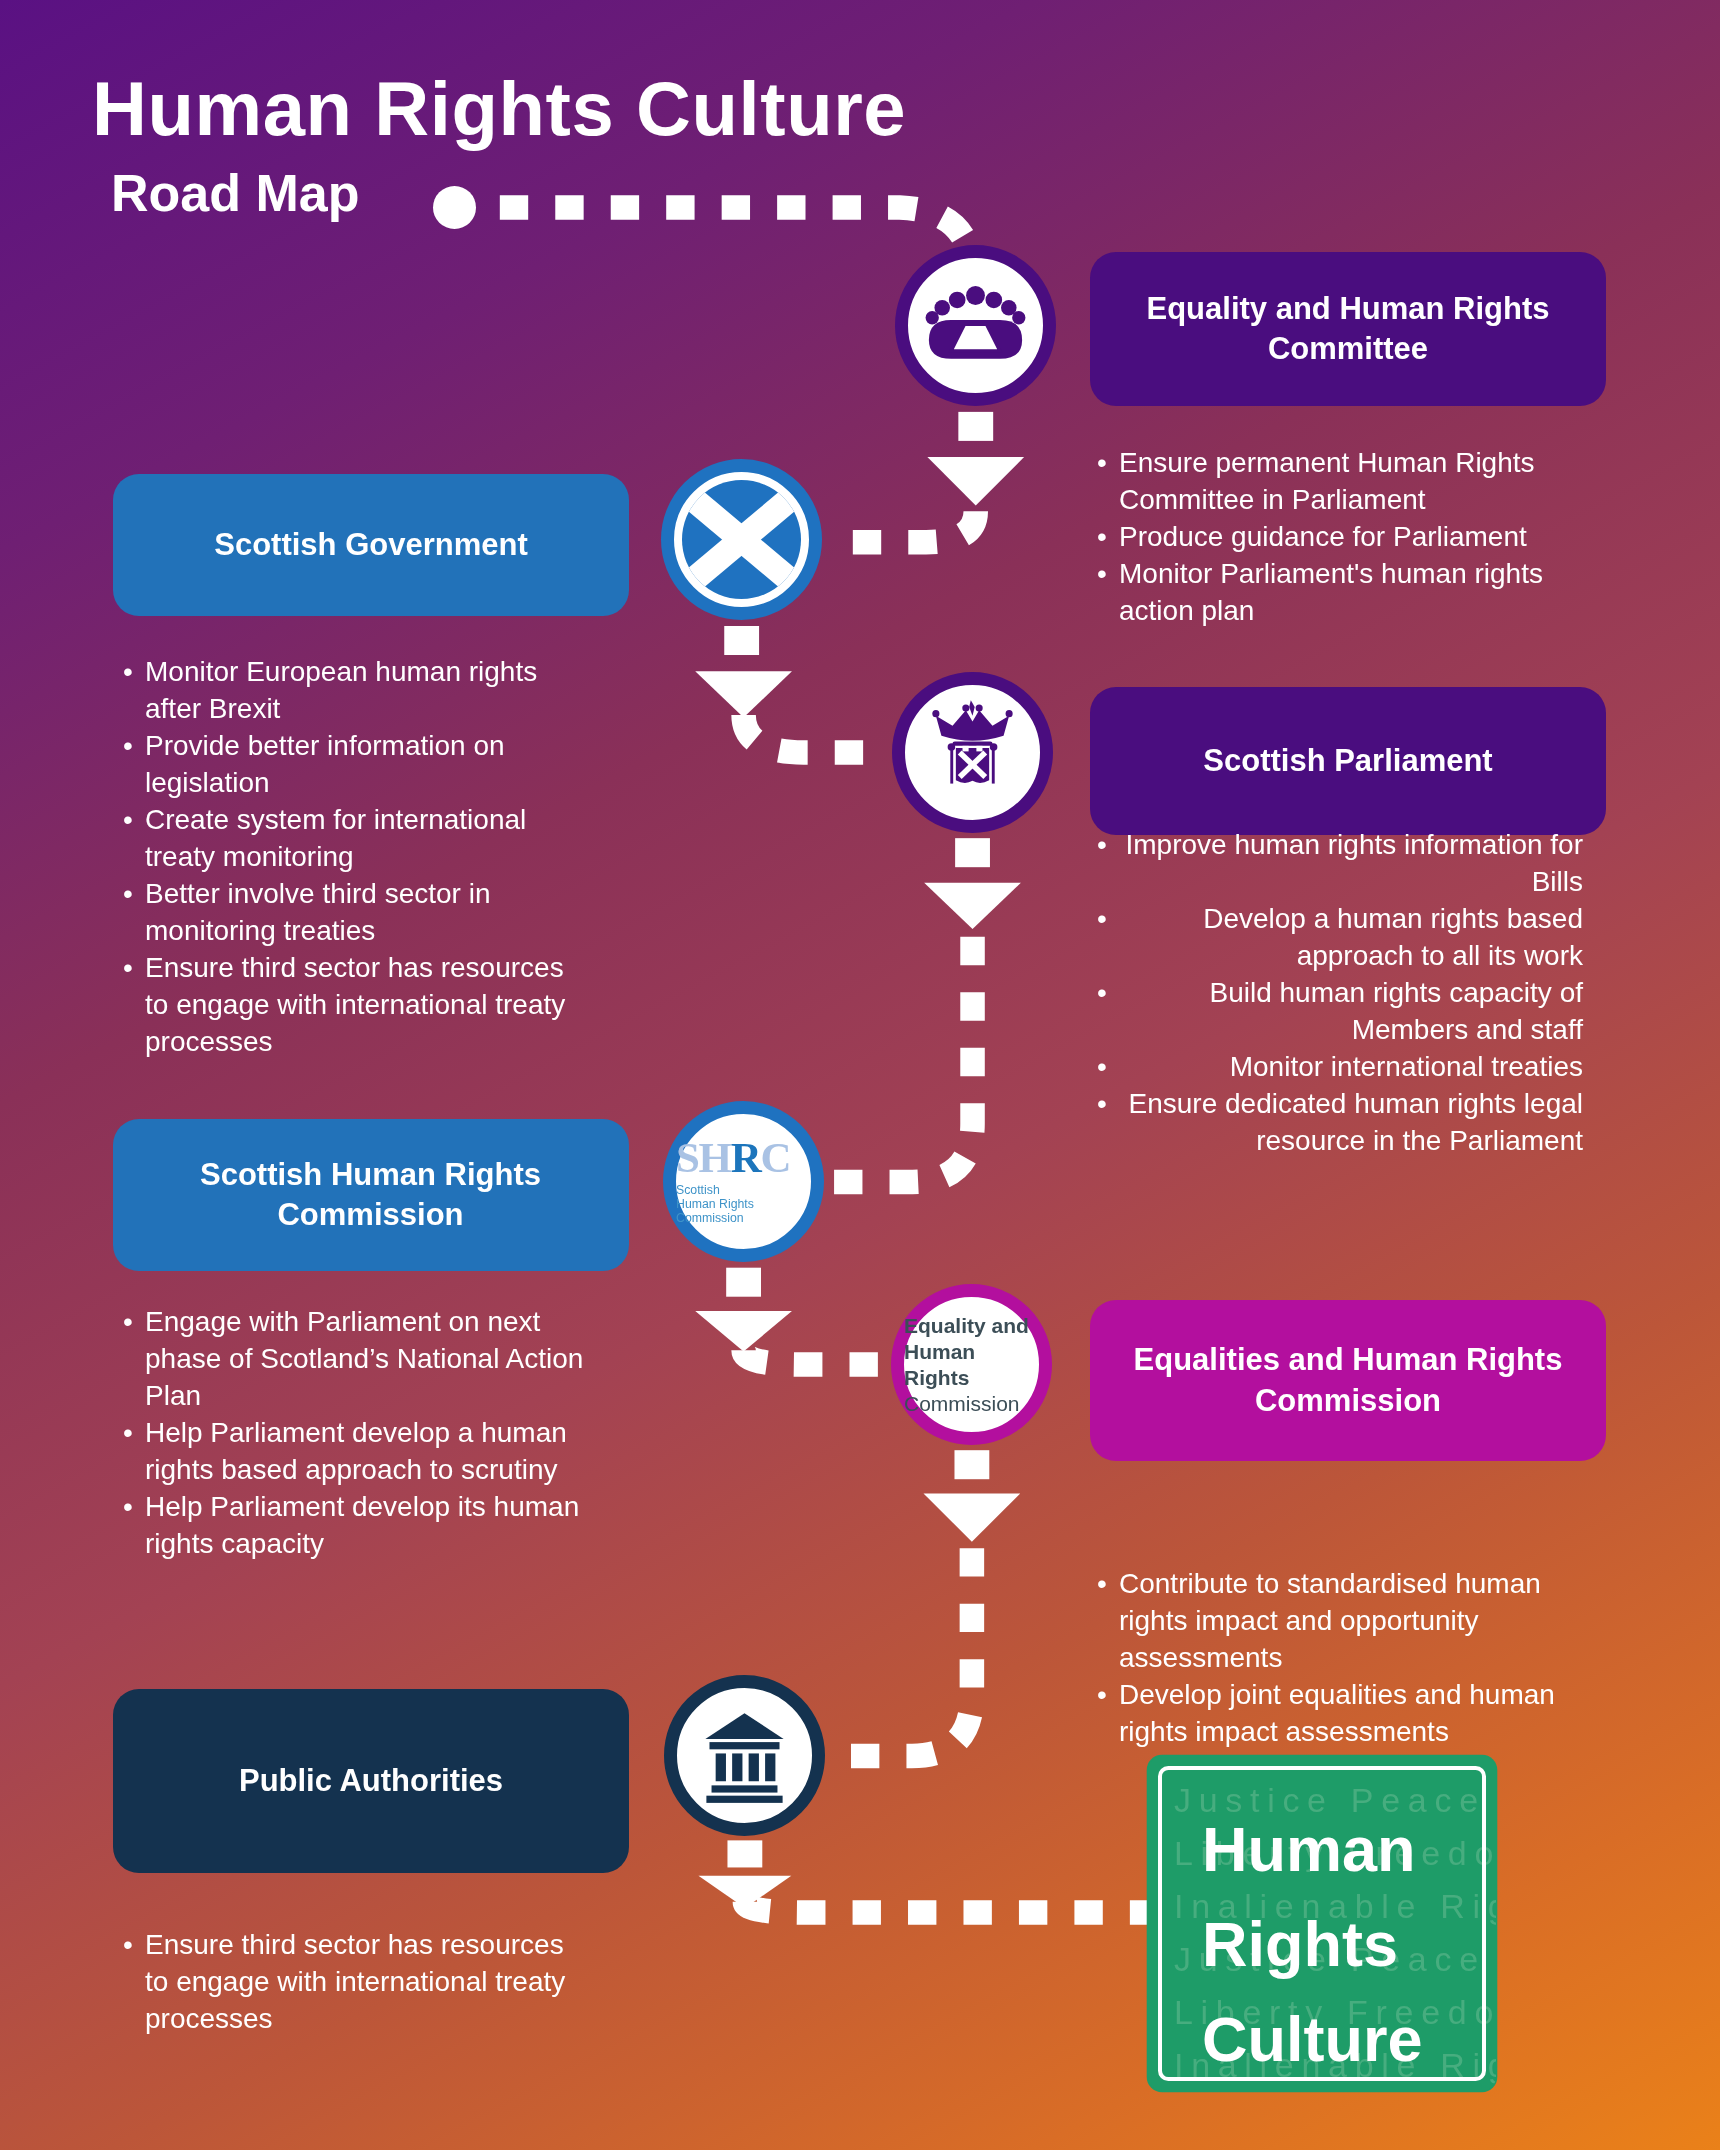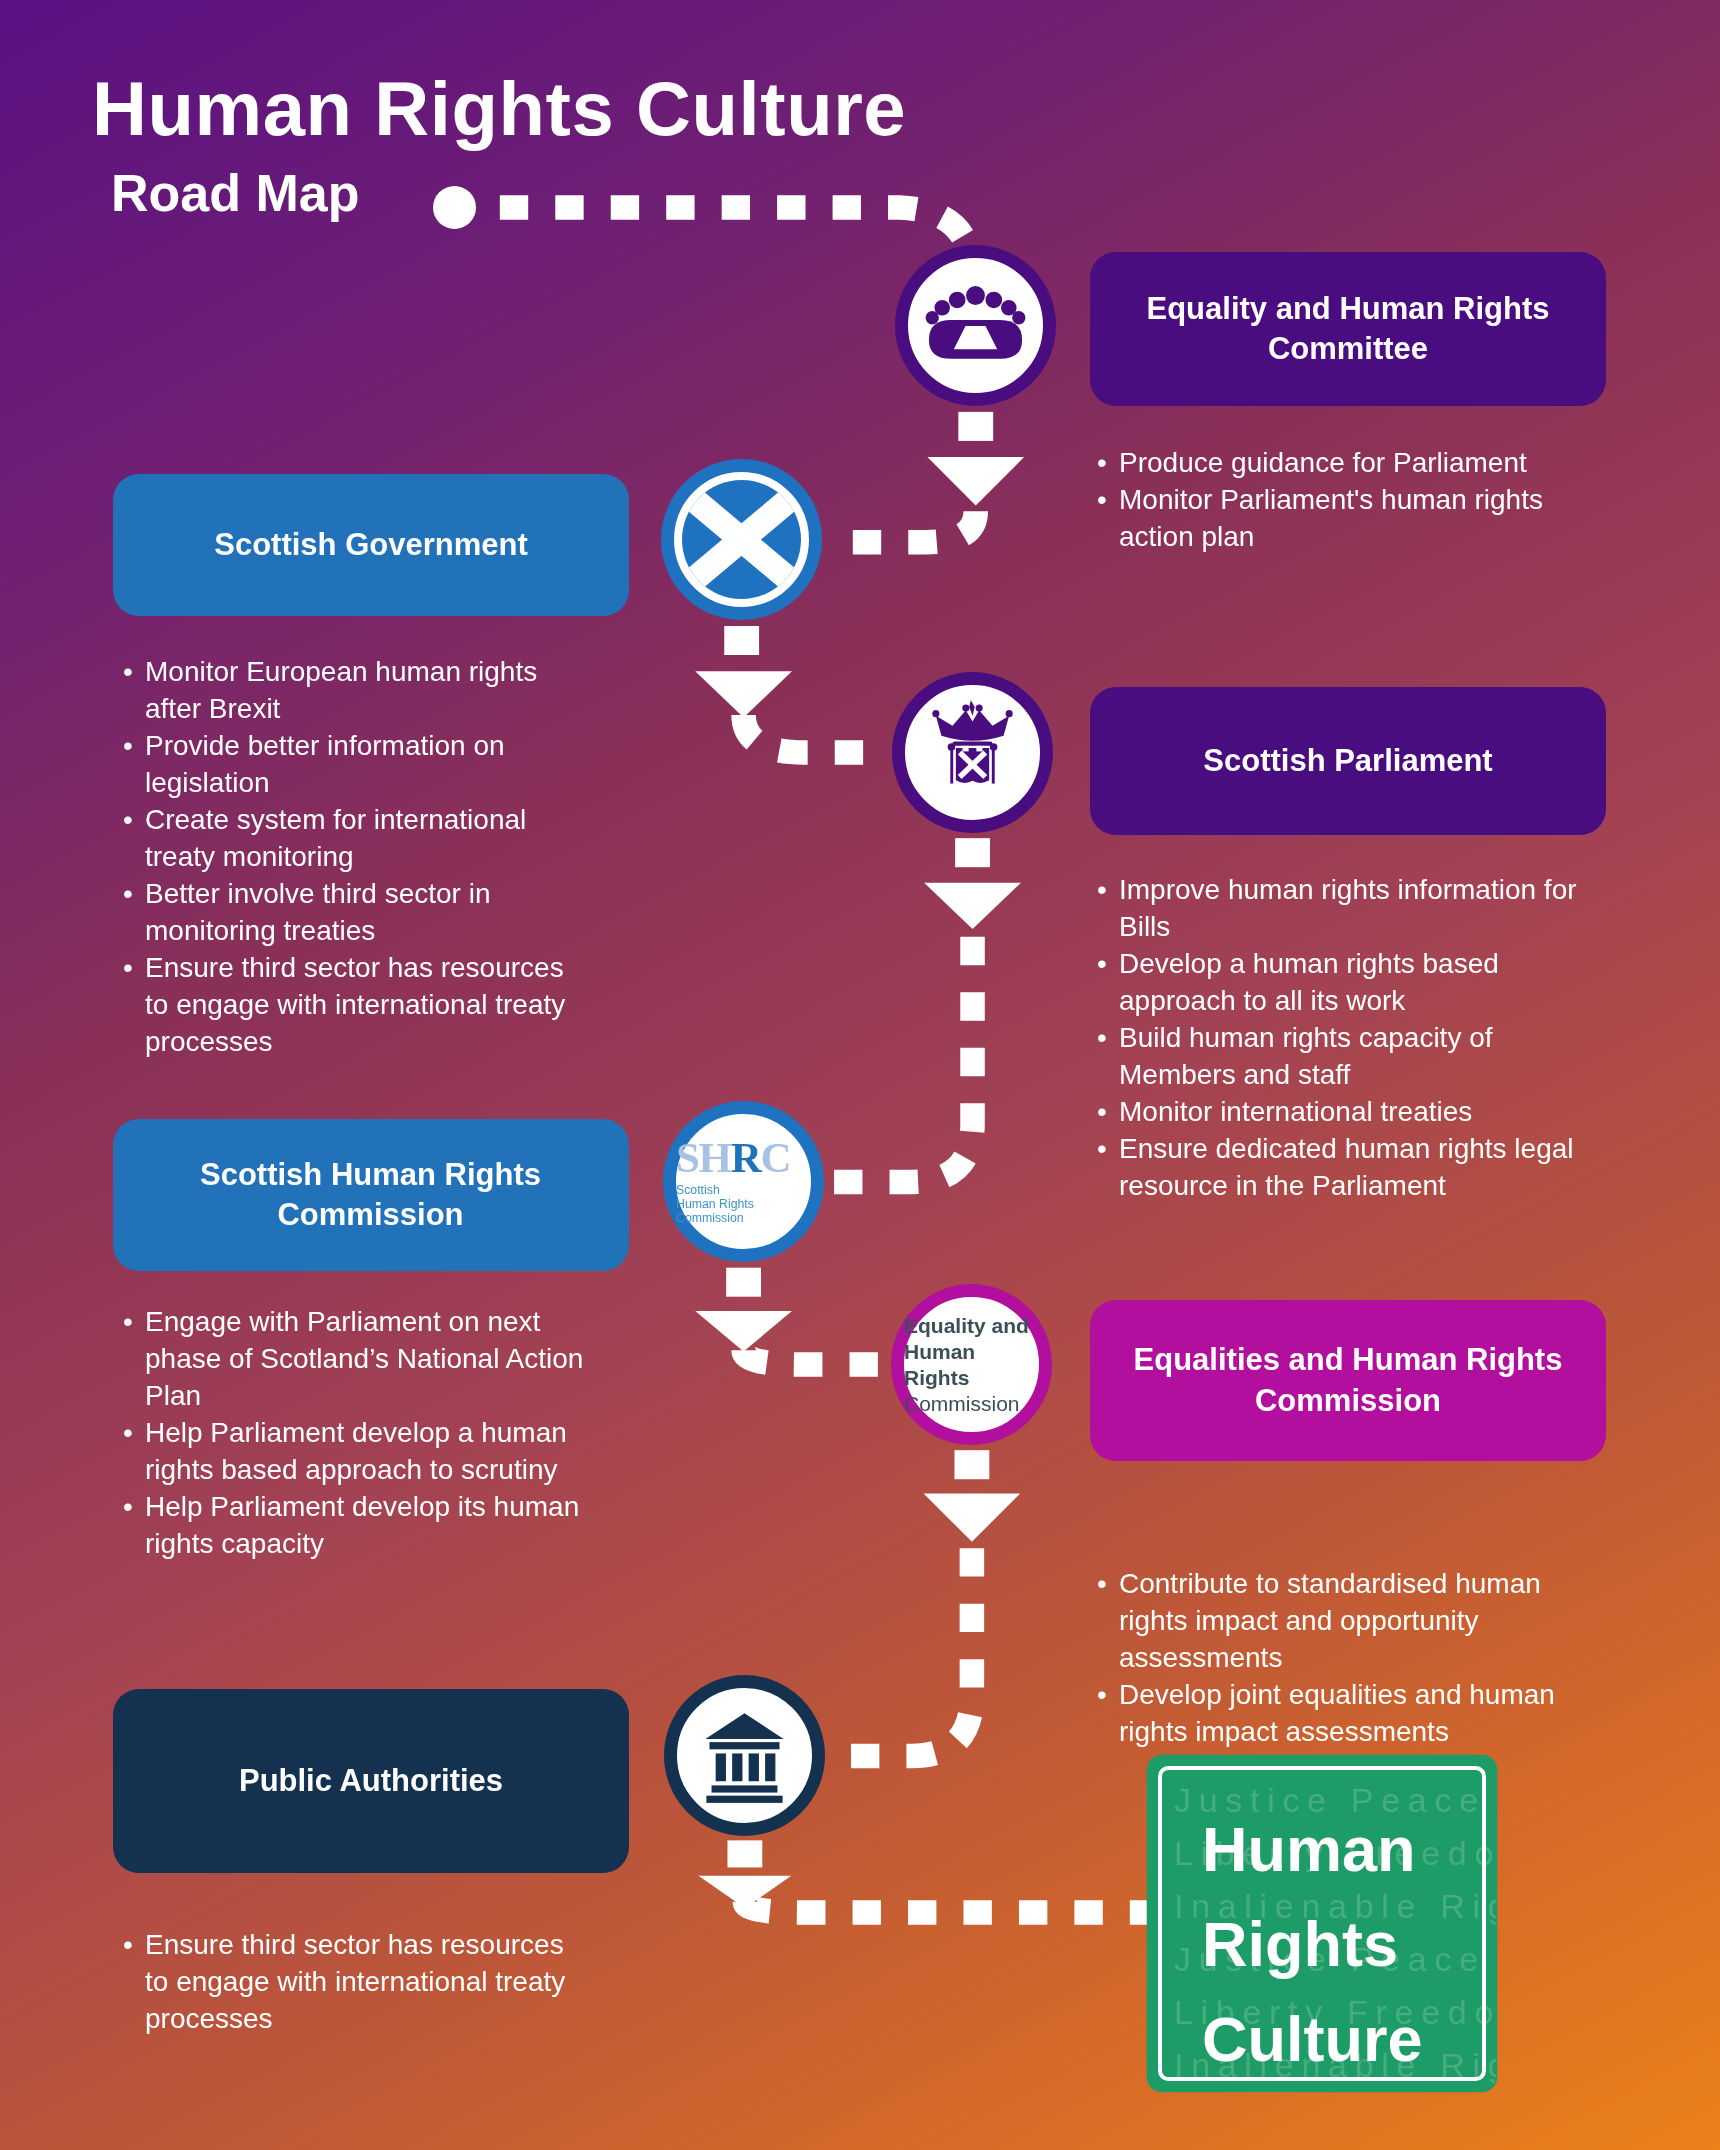--- a/index.html
+++ b/index.html
@@ -25,21 +25,21 @@
   #parliament-box{left:1090px;top:687px;height:148px;}
   #shrc-box{left:113px;top:1119px;height:152px;padding-left:38px;}
   #ehrc-box{left:1090px;top:1300px;height:161px;}
   #pa-box{left:113px;top:1689px;height:184px;}
   
   ul.bullets{list-style:none;margin:0;padding:0;font-size:28px;line-height:37px;}
   ul.bullets li{position:relative;padding-left:26px;}
   ul.bullets li::before{content:"\2022";position:absolute;left:3.9px;}
   #committee-bullets{left:1093px;top:444px;width:490px;}
   #government-bullets{left:119px;top:653px;width:471px;}
-  #parliament-bullets{left:1093px;top:871px;width:490px;}
+  #parliament-bullets{left:1093px;top:826px;width:490px;text-align:right;}
   #shrc-bullets{left:119px;top:1303px;width:484px;}
   #ehrc-bullets{left:1093px;top:1565px;width:503px;}
   #pa-bullets{left:119px;top:1926px;width:471px;}
   
   .node{width:161px;height:161px;border-radius:50%;background:#fff;box-sizing:border-box;
         display:flex;align-items:center;justify-content:center;}
   .ring-purple{border:13px solid #4A0D7F;}
   .ring-blue{border:13px solid #1F72C0;}
   .ring-magenta{border:13px solid #B30F9E;}
   .ring-navy{border:13px solid #14324F;}
@@ -120,20 +120,21 @@
     <span>Scottish Human Rights Commission</span>
   </div>
   <div class="abs box magenta" id="ehrc-box">
     <span>Equalities and Human Rights Commission</span>
   </div>
   <div class="abs box navy" id="pa-box">
     <span>Public Authorities</span>
   </div>
 
   <ul class="abs bullets" id="committee-bullets">
+    <li>Ensure permanent Human Rights Committee in Parliament</li>
     <li>Produce guidance for Parliament</li>
     <li>Monitor Parliament's human rights action plan</li>
   </ul>
   <ul class="abs bullets" id="government-bullets">
     <li>Monitor European human rights after Brexit</li>
     <li>Provide better information on legislation</li>
     <li>Create system for international treaty monitoring</li>
     <li>Better involve third sector in monitoring treaties</li>
     <li>Ensure third sector has resources to engage with international treaty processes</li>
   </ul>

